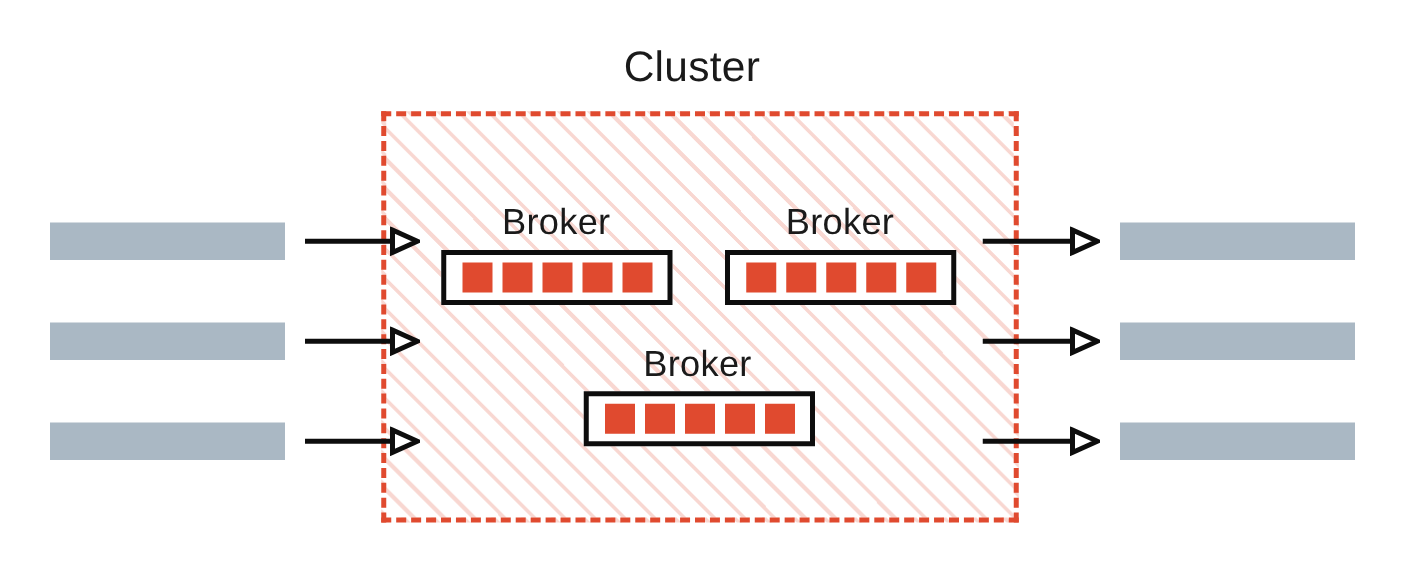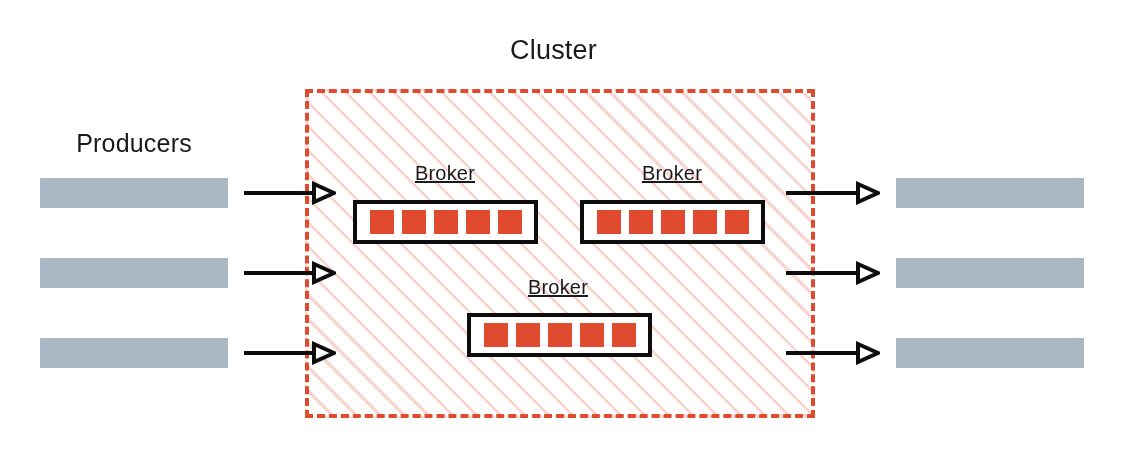--- a/index.html
+++ b/index.html
@@ -21,37 +21,36 @@
   
   .label {
     position: absolute;
     font-family: "Liberation Sans", sans-serif;
     color: #1a1a1a;
     white-space: nowrap;
     text-align: center;
     letter-spacing: 0.2px;
   }
   .label-cluster {
-    font-size: 27px;
+    font-size: 34px;
     left: 0; right: 0;
     top: 35px;
     width: 1108px;
     transform: translateX(-0.5px);
   }
   .label-side {
     font-size: 25px;
     width: 240px;
   }
   .label-producers { left: 14px;  top: 129px; }
   .label-consumers { left: 870px; top: 129px; }
 
   .label-broker {
-    font-size: 20px;
+    font-size: 29px;
     width: 200px;
-    text-decoration: underline;
   }
   .label-broker-1 { left: 345px; top: 162px; }
   .label-broker-2 { left: 572px; top: 162px; }
   .label-broker-3 { left: 458px; top: 276px; }
 
   
   .endpoint-bar {
     position: absolute;
     width: 188px;
     height: 30px;
@@ -120,21 +119,20 @@
 </style>
 </head>
 <body>
 
 <div id="canvas">
 
   <div class="cluster-box"></div>
 
   <div class="label label-cluster">Cluster</div>
 
-  <div class="label label-side label-producers">Producers</div>
 
 
   <div class="endpoint-bar bar-p1"></div>
   <div class="endpoint-bar bar-p2"></div>
   <div class="endpoint-bar bar-p3"></div>
 
   <div class="endpoint-bar bar-c1"></div>
   <div class="endpoint-bar bar-c2"></div>
   <div class="endpoint-bar bar-c3"></div>
 

